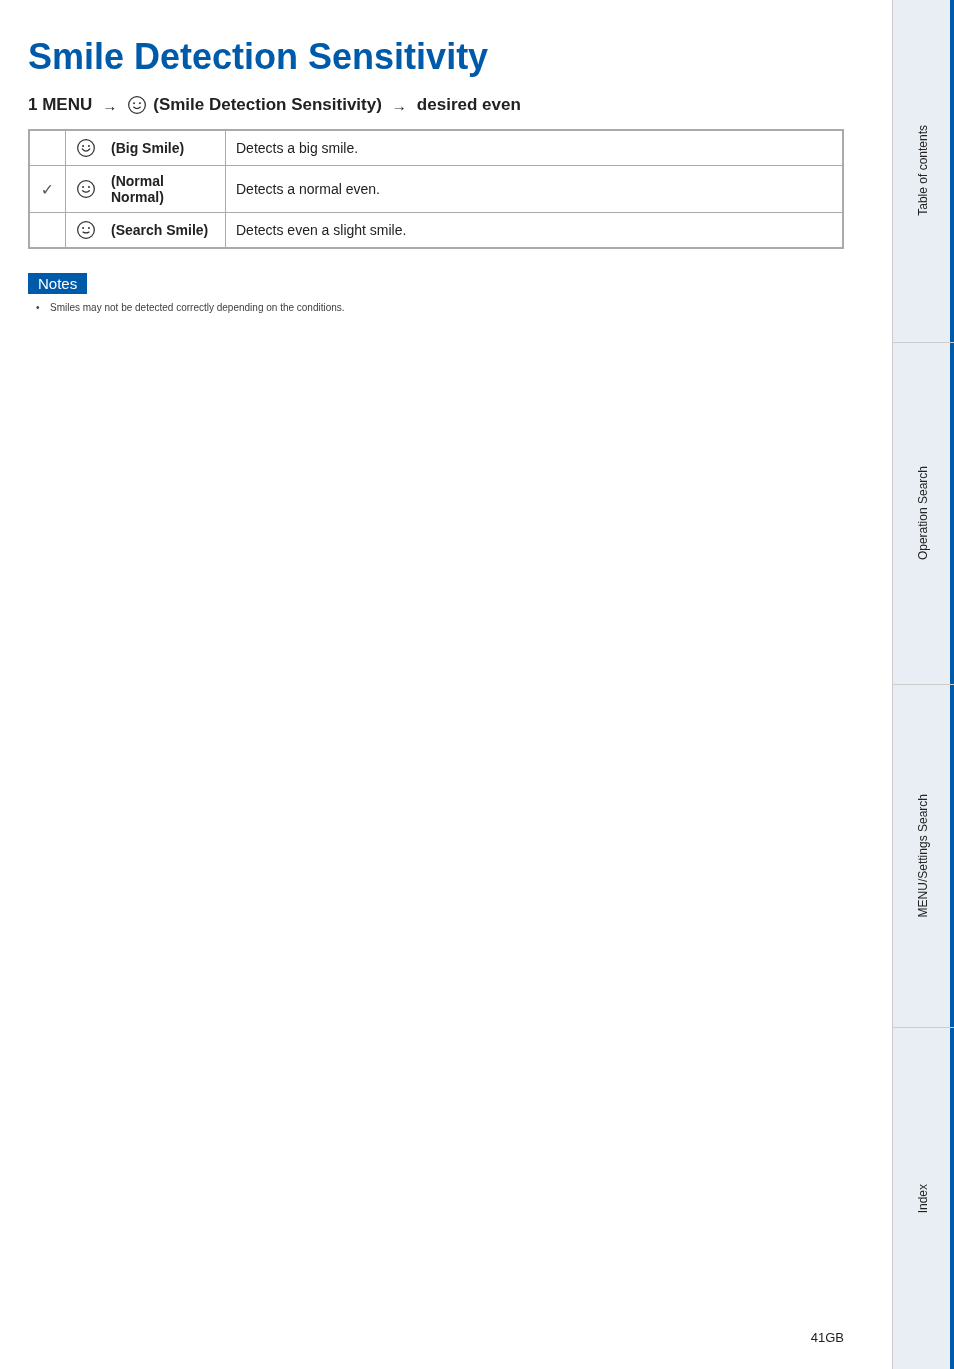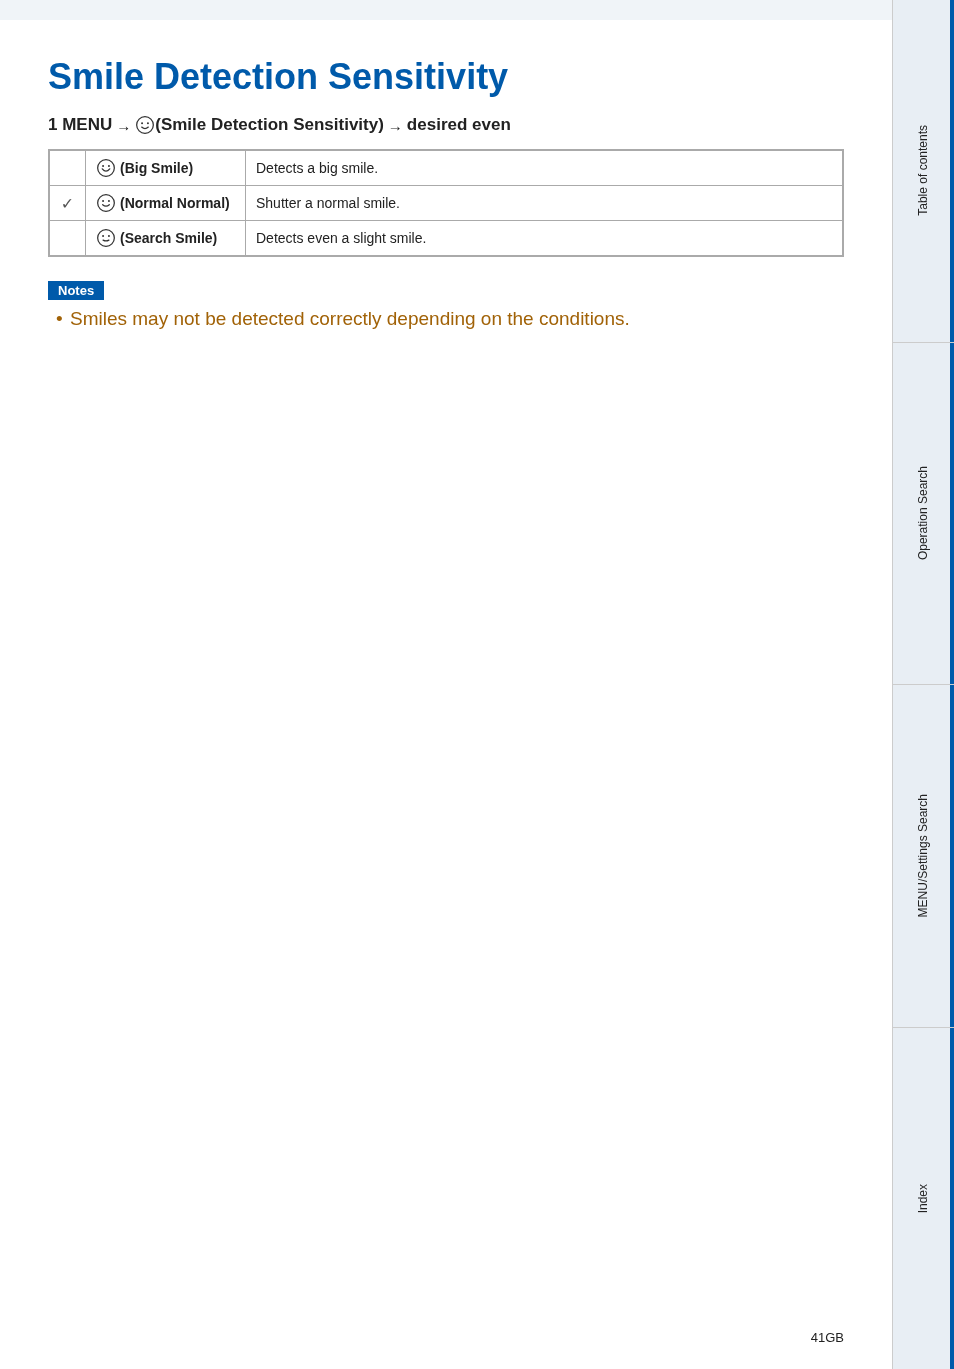--- a/index.html
+++ b/index.html
@@ -10,23 +10,22 @@
       background: #f0f4f8;
       font-family: Arial, Helvetica, sans-serif;
       font-size: 14px;
       color: #222;
       display: flex;
     }
 
     .main-content {
       flex: 1;
       background: #fff;
-      padding: 36px 48px 40px 48px;
+      padding: 36px 48px 40px 28px;
       position: relative;
-      margin-top: 20px;
     }
 
     .page-title {
       font-size: 36px;
       font-weight: bold;
       color: #005aaa;
       margin-bottom: 18px;
       line-height: 1.15;
     }
 
@@ -36,21 +35,21 @@
       margin-bottom: 18px;
     }
 
     .step-heading {
       font-size: 17px;
       font-weight: bold;
       color: #222;
       margin-bottom: 14px;
       display: flex;
       align-items: center;
-      gap: 0;
+      gap: 6px;
     }
 
     .step-heading .step-num {
       font-size: 17px;
       font-weight: bold;
     }
 
     .arrow {
       font-size: 15px;
       margin: 0 4px;
@@ -96,34 +95,34 @@
     }
 
     .notes-box {
       margin-bottom: 14px;
     }
 
     .notes-label {
       display: inline-block;
       background: #005aaa;
       color: #fff;
-      font-size: 13px;
-      font-weight: bold;
+      font-size: 15px;
+      font-weight: normal;
       padding: 2px 10px;
       margin-bottom: 8px;
     }
 
     .notes-list {
       list-style: none;
       padding-left: 8px;
     }
 
     .notes-list li {
-      font-size: 19px;
-      color: #a16207;
+      font-size: 10px;
+      color: #404040;
       margin-bottom: 4px;
       padding-left: 14px;
       position: relative;
     }
 
     .notes-list li::before {
       content: "•";
       position: absolute;
       left: 0;
     }
@@ -176,21 +175,21 @@
       right: 0;
       top: 0;
       bottom: 0;
       width: 4px;
       background: #005aaa;
     }
 
     .icon-cell {
       display: flex;
       align-items: center;
-      gap: 4px;
+      gap: 15px;
       font-weight: bold;
     }
 
     svg.smile-svg {
       width: 20px;
       height: 20px;
       vertical-align: middle;
       flex-shrink: 0;
     }
   </style>
@@ -239,21 +238,21 @@
               <div class="icon-cell">
                 <svg class="smile-svg" viewBox="0 0 24 24" width="20" height="20">
       <circle cx="12" cy="12" r="10" fill="none" stroke="#333" stroke-width="1.5"></circle>
       <circle cx="8.5" cy="9.5" r="1.2" fill="#333"></circle>
       <circle cx="15.5" cy="9.5" r="1.2" fill="#333"></circle>
       <path d="M8 14 Q12 17.5 16 14" fill="none" stroke="#333" stroke-width="1.5" stroke-linecap="round"></path>
     </svg>
                 <strong>(Normal Normal)</strong>
               </div>
             </td>
-            <td>Shutter a normal smile.</td>
+            <td>Detects a normal even.</td>
           </tr>
           <tr>
             <td></td>
             <td>
               <div class="icon-cell">
                 <svg class="smile-svg" viewBox="0 0 24 24" width="20" height="20">
       <circle cx="12" cy="12" r="10" fill="none" stroke="#333" stroke-width="1.5"></circle>
       <circle cx="8.5" cy="9.5" r="1.2" fill="#333"></circle>
       <circle cx="15.5" cy="9.5" r="1.2" fill="#333"></circle>
       <path d="M8.5 14.5 Q12 16.5 15.5 14.5" fill="none" stroke="#333" stroke-width="1.5" stroke-linecap="round"></path>

